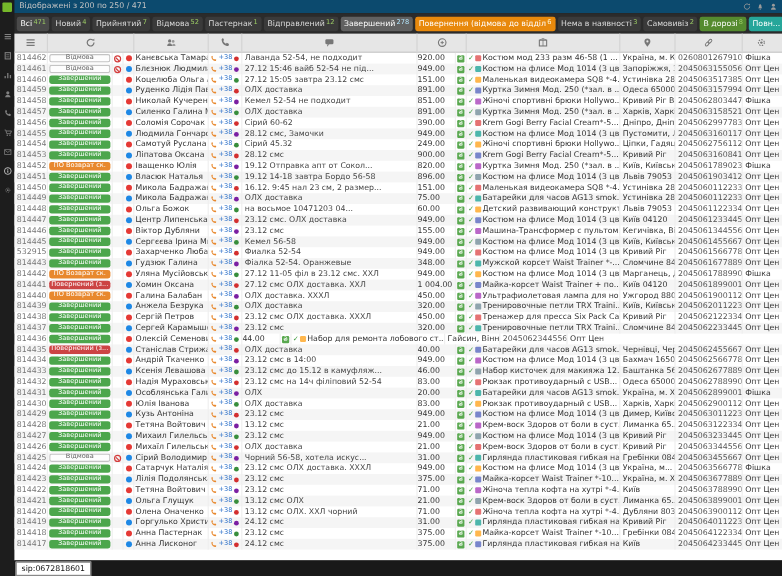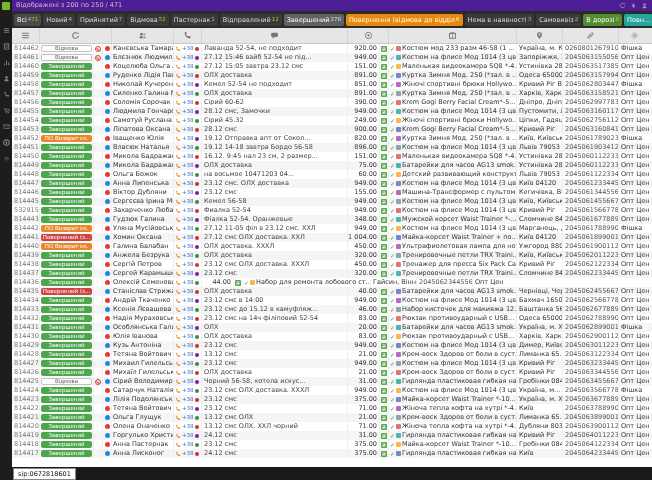--- a/index.html
+++ b/index.html
@@ -8,21 +8,21 @@
   .app { display:flex; width:652px; height:480px; }
 
   
   .sidebar { width:12px; background:#1d1d1d; display:flex; flex-direction:column; align-items:center; padding-top:2px; gap:9px; flex:none; }
   .logo { width:8px; height:8px; background:#76b82a; border-radius:1px; flex:none; }
   .side-icon { width:7px; height:7px; flex:none; opacity:.8; }
 
   .main { flex:1; display:flex; flex-direction:column; min-width:0; }
 
   
-  .topstrip { height:11px; background:#4c1d95; color:#c2c2c2; font-size:6.5px; line-height:11px; padding:0 4px; display:flex; justify-content:space-between; align-items:center; flex:none; }
+  .topstrip { height:11px; background:#0c4a6e; color:#c2c2c2; font-size:6.5px; line-height:11px; padding:0 4px; display:flex; justify-content:space-between; align-items:center; flex:none; }
   .topstrip .ticons { display:flex; gap:4px; }
   .tico { width:7px; height:7px; }
 
   
   .tabsbar { height:17px; background:#2b2b2b; display:flex; align-items:center; gap:2px; padding:0 2px; overflow:hidden; flex:none; }
   .tab { font-size:6.5px; color:#ddd; padding:2px 3px; border-radius:2px; background:#3a3a3a; white-space:nowrap; cursor:default; flex:none; }
   .tab .cnt { font-size:5.5px; color:#9ccc65; margin-left:1px; vertical-align:top; }
   .tab.all { background:#4a4a4a; color:#fff; }
   .tab.selected { background:#616161; color:#fff; }
   .tab.selected .cnt { color:#b3e5fc; }
@@ -40,21 +40,21 @@
   .row { display:flex; height:9px; align-items:center; }
   .row:nth-child(even) { background:#f5f5f5; }
   .cell { font-size:6.5px; color:#333; white-space:nowrap; overflow:hidden; height:9px; line-height:9px; border-right:1px solid #efefef; flex:none; }
   .c-id { width:28px; color:#787878; padding-left:2px; }
   .c-st { width:54px; }
   .c-flag { width:9px; display:flex; align-items:center; justify-content:center; }
   .c-per { width:9px; display:flex; align-items:center; justify-content:center; }
   .c-name { width:62px; padding-left:1px; }
   .c-ph { width:28px; display:flex; align-items:center; gap:1px; padding-left:1px; }
   .c-cm { width:146px; padding-left:2px; color:#444; }
-  .c-pr { width:32px; text-align:right; padding-right:2px; }
+  .c-pr { width:32px; text-align:left; padding-right:2px; }
   .c-pay { width:9px; display:flex; align-items:center; justify-content:center; }
   .c-pd { width:128px; display:flex; align-items:center; gap:1px; padding-left:1px; }
   .c-lc { width:46px; padding-left:2px; }
   .c-tn { width:56px; padding-left:2px; color:#555; }
   .c-sc { width:30px; padding-left:2px; border-right:none; }
 
   .badge { display:block; margin:1px; height:7px; line-height:7px; font-size:5.5px; text-align:center; border-radius:2px; color:#fff; overflow:hidden; }
   .st-done { background:#4ca64c; }
   .st-refuse { background:#fdfdfd; color:#666; box-shadow:inset 0 0 0 1px #c4c4c4; }
   .st-poret { background:#e8882d; }
@@ -717,21 +717,21 @@
     <span class="cell c-id">814447</span>
     <span class="cell c-st">
             <span class="badge st-done">Завершений</span>
           </span>
     <span class="cell c-flag">
             <span class="noicon" style="visibility: hidden;"></span>
           </span>
     <span class="cell c-per">
             <span class="picon" style="background: rgb(30, 136, 229);"></span>
           </span>
-    <span class="cell c-name">Анна Липенська</span>
+    <span class="cell c-name">Центр Липенська</span>
     <span class="cell c-ph">
       <span class="ph-glyph"><svg viewBox="0 0 8 8">
                 <path d="M1.5 1.5c0 3 2 5 5 5l.5-1.5-1.6-.8-.8.6C3.6 4.3 3.1 3.7 2.7 2.9l.6-.8L2.5 .5z" fill="#e8882d"></path>
               </svg></span>
       <span class="ph-code">+38</span>
       <span class="msgdot" style="background: rgb(211, 47, 47);"></span>
     </span>
     <span class="cell c-cm">23.12 смс. ОЛХ доставка</span>
     <span class="cell c-pr">949.00</span>
     <span class="cell c-pay">

